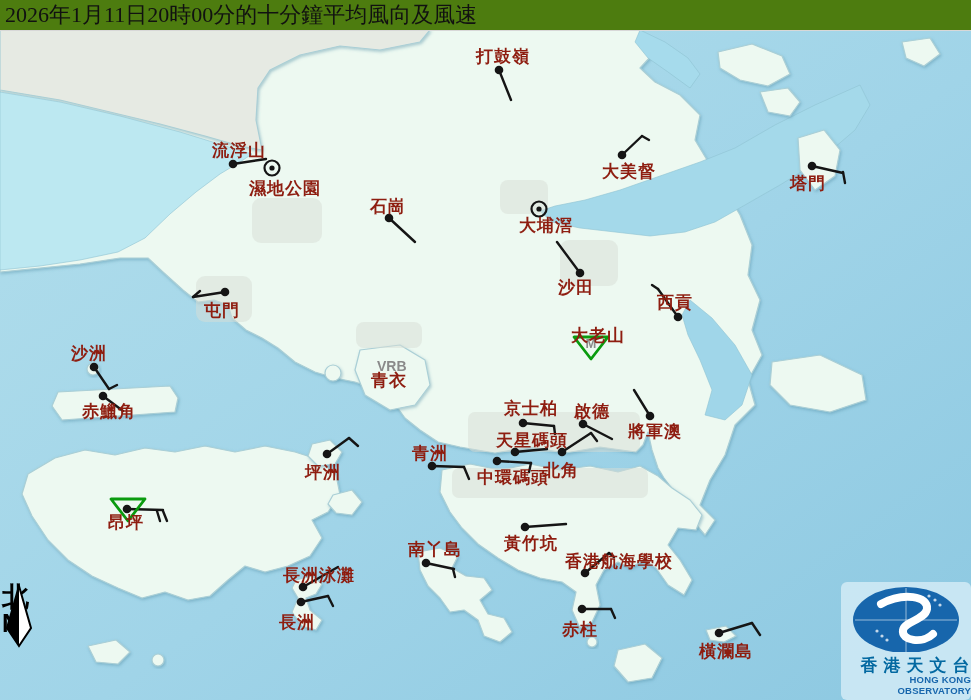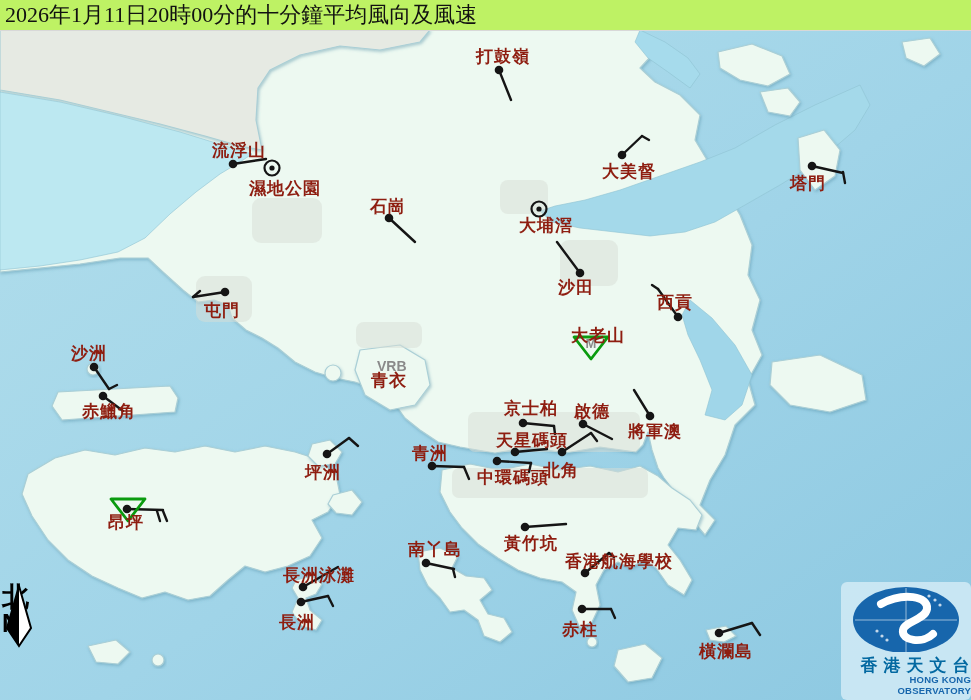--- a/index.html
+++ b/index.html
@@ -1,20 +1,20 @@
 <!DOCTYPE html>
 <html><head>
 <meta charset="utf-8">
 <style>
   html,body{margin:0;padding:0;background:#888;}
   .stage{position:relative;width:971px;height:700px;overflow:hidden;
          background:#a5d6e9;font-family:"Liberation Serif",serif;}
   .stage svg{position:absolute;left:0;top:0;}
   
-  .titlebar{position:absolute;left:0;top:0;width:971px;height:30px;background:#bef264;
+  .titlebar{position:absolute;left:0;top:0;width:971px;height:30px;background:#4d7c0f;
             border-bottom:1px solid #d8d8d8;z-index:6;}
   .titlebar span{display:block;padding-left:5px;line-height:30px;font-size:22px;color:#111;
                  font-family:"Liberation Serif",serif;white-space:nowrap;}
   
   .land{fill:#edf9f1;stroke:#aacfd6;stroke-width:1.2;stroke-linejoin:round;filter:url(#coast);}
   .gray{fill:#e6eae3;}
   .water{stroke:#8fc2d2;stroke-width:.6;stroke-linejoin:round;}
   .urban{fill:#d7ded6;opacity:.5;}
   
   .barb{stroke:#151515;stroke-width:2.4;stroke-linecap:round;fill:none;}

